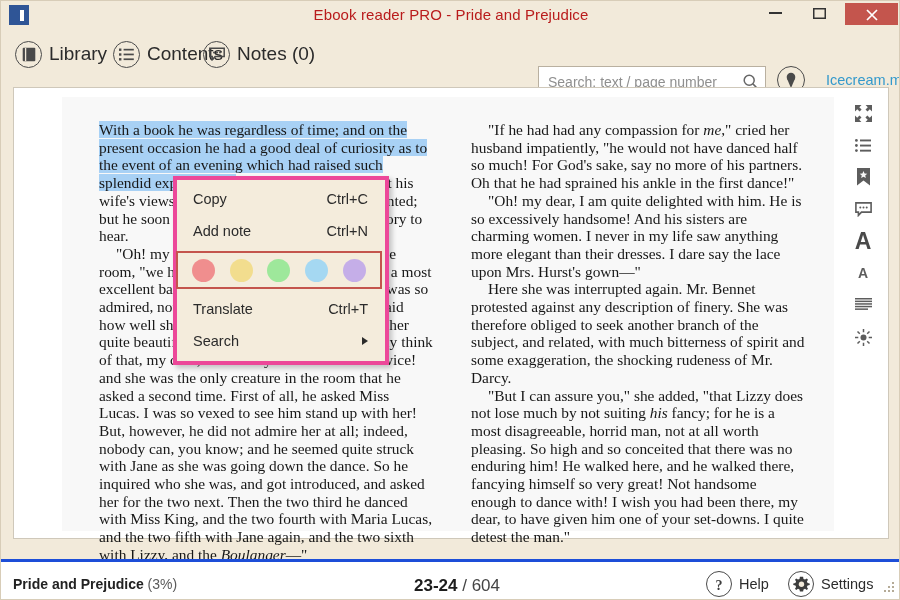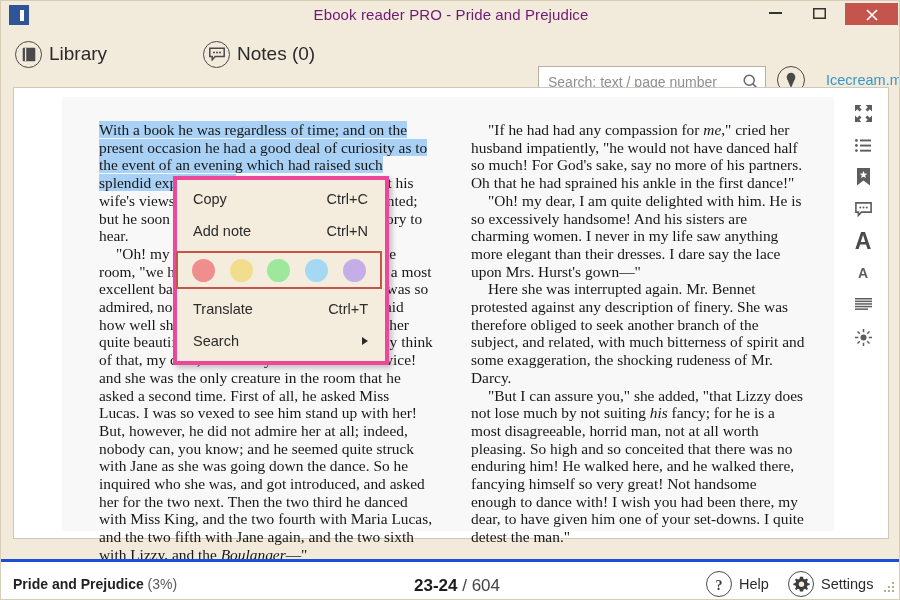--- a/index.html
+++ b/index.html
@@ -35,21 +35,21 @@
     background: #ffffff;
     border-left: 3px solid #2f5596;
     box-shadow: inset 2px 0 0 #2f5596;
   }
   #win-title {
     position: absolute; left: 0; top: 0;
     width: 900px; height: 28px;
     line-height: 28px;
     text-align: center;
     font-size: 15px;
-    color: #701a75;
+    color: #b91c1c;
     letter-spacing: .1px;
   }
   .wbtn {
     position: absolute; top: 0;
     width: 41px; height: 23px;
     cursor: default;
   }
   #btn-min { right: 105px; }
   #btn-max { right: 61px; }
   #btn-close {
@@ -274,20 +274,35 @@
     <div class="tb-item" id="tb-library">
       <span class="circ">
         <svg width="14" height="15" viewBox="0 0 14 15">
           <rect x="0.7" y="0.7" width="12.6" height="13.6" rx="1" fill="#4a4a4a"></rect>
           <path d="M3.6 1 L3.6 14" stroke="#f2eada" stroke-width="1.3"></path>
         </svg>
       </span>
       <span class="tb-label">Library</span>
     </div>
 
+    <div class="tb-item" id="tb-contents">
+      <span class="circ">
+        <svg width="15" height="13" viewBox="0 0 15 13">
+          <g fill="#4a4a4a">
+            <rect x="0" y="0.5" width="2.4" height="2.4"></rect>
+              <rect x="4.6" y="0.8" width="10.2" height="1.7"></rect>
+            <rect x="0" y="5.3" width="2.4" height="2.4"></rect>
+              <rect x="4.6" y="5.6" width="10.2" height="1.7"></rect>
+            <rect x="0" y="10.1" width="2.4" height="2.4"></rect>
+              <rect x="4.6" y="10.4" width="10.2" height="1.7"></rect>
+          </g>
+        </svg>
+      </span>
+      <span class="tb-label">Contents</span>
+    </div>
 
     <div class="tb-item" id="tb-notes">
       <span class="circ">
         <svg width="16" height="14" viewBox="0 0 16 14">
           <path d="M0.8 1.2 H15.2 V9.6 H6.2 L3.2 12.8 V9.6 H0.8 Z" fill="none" stroke="#4a4a4a" stroke-width="1.5"></path>
           <g fill="#4a4a4a">
               <circle cx="5" cy="5.4" r="1"></circle>
               <circle cx="8" cy="5.4" r="1"></circle>
               <circle cx="11" cy="5.4" r="1"></circle>
             </g>

